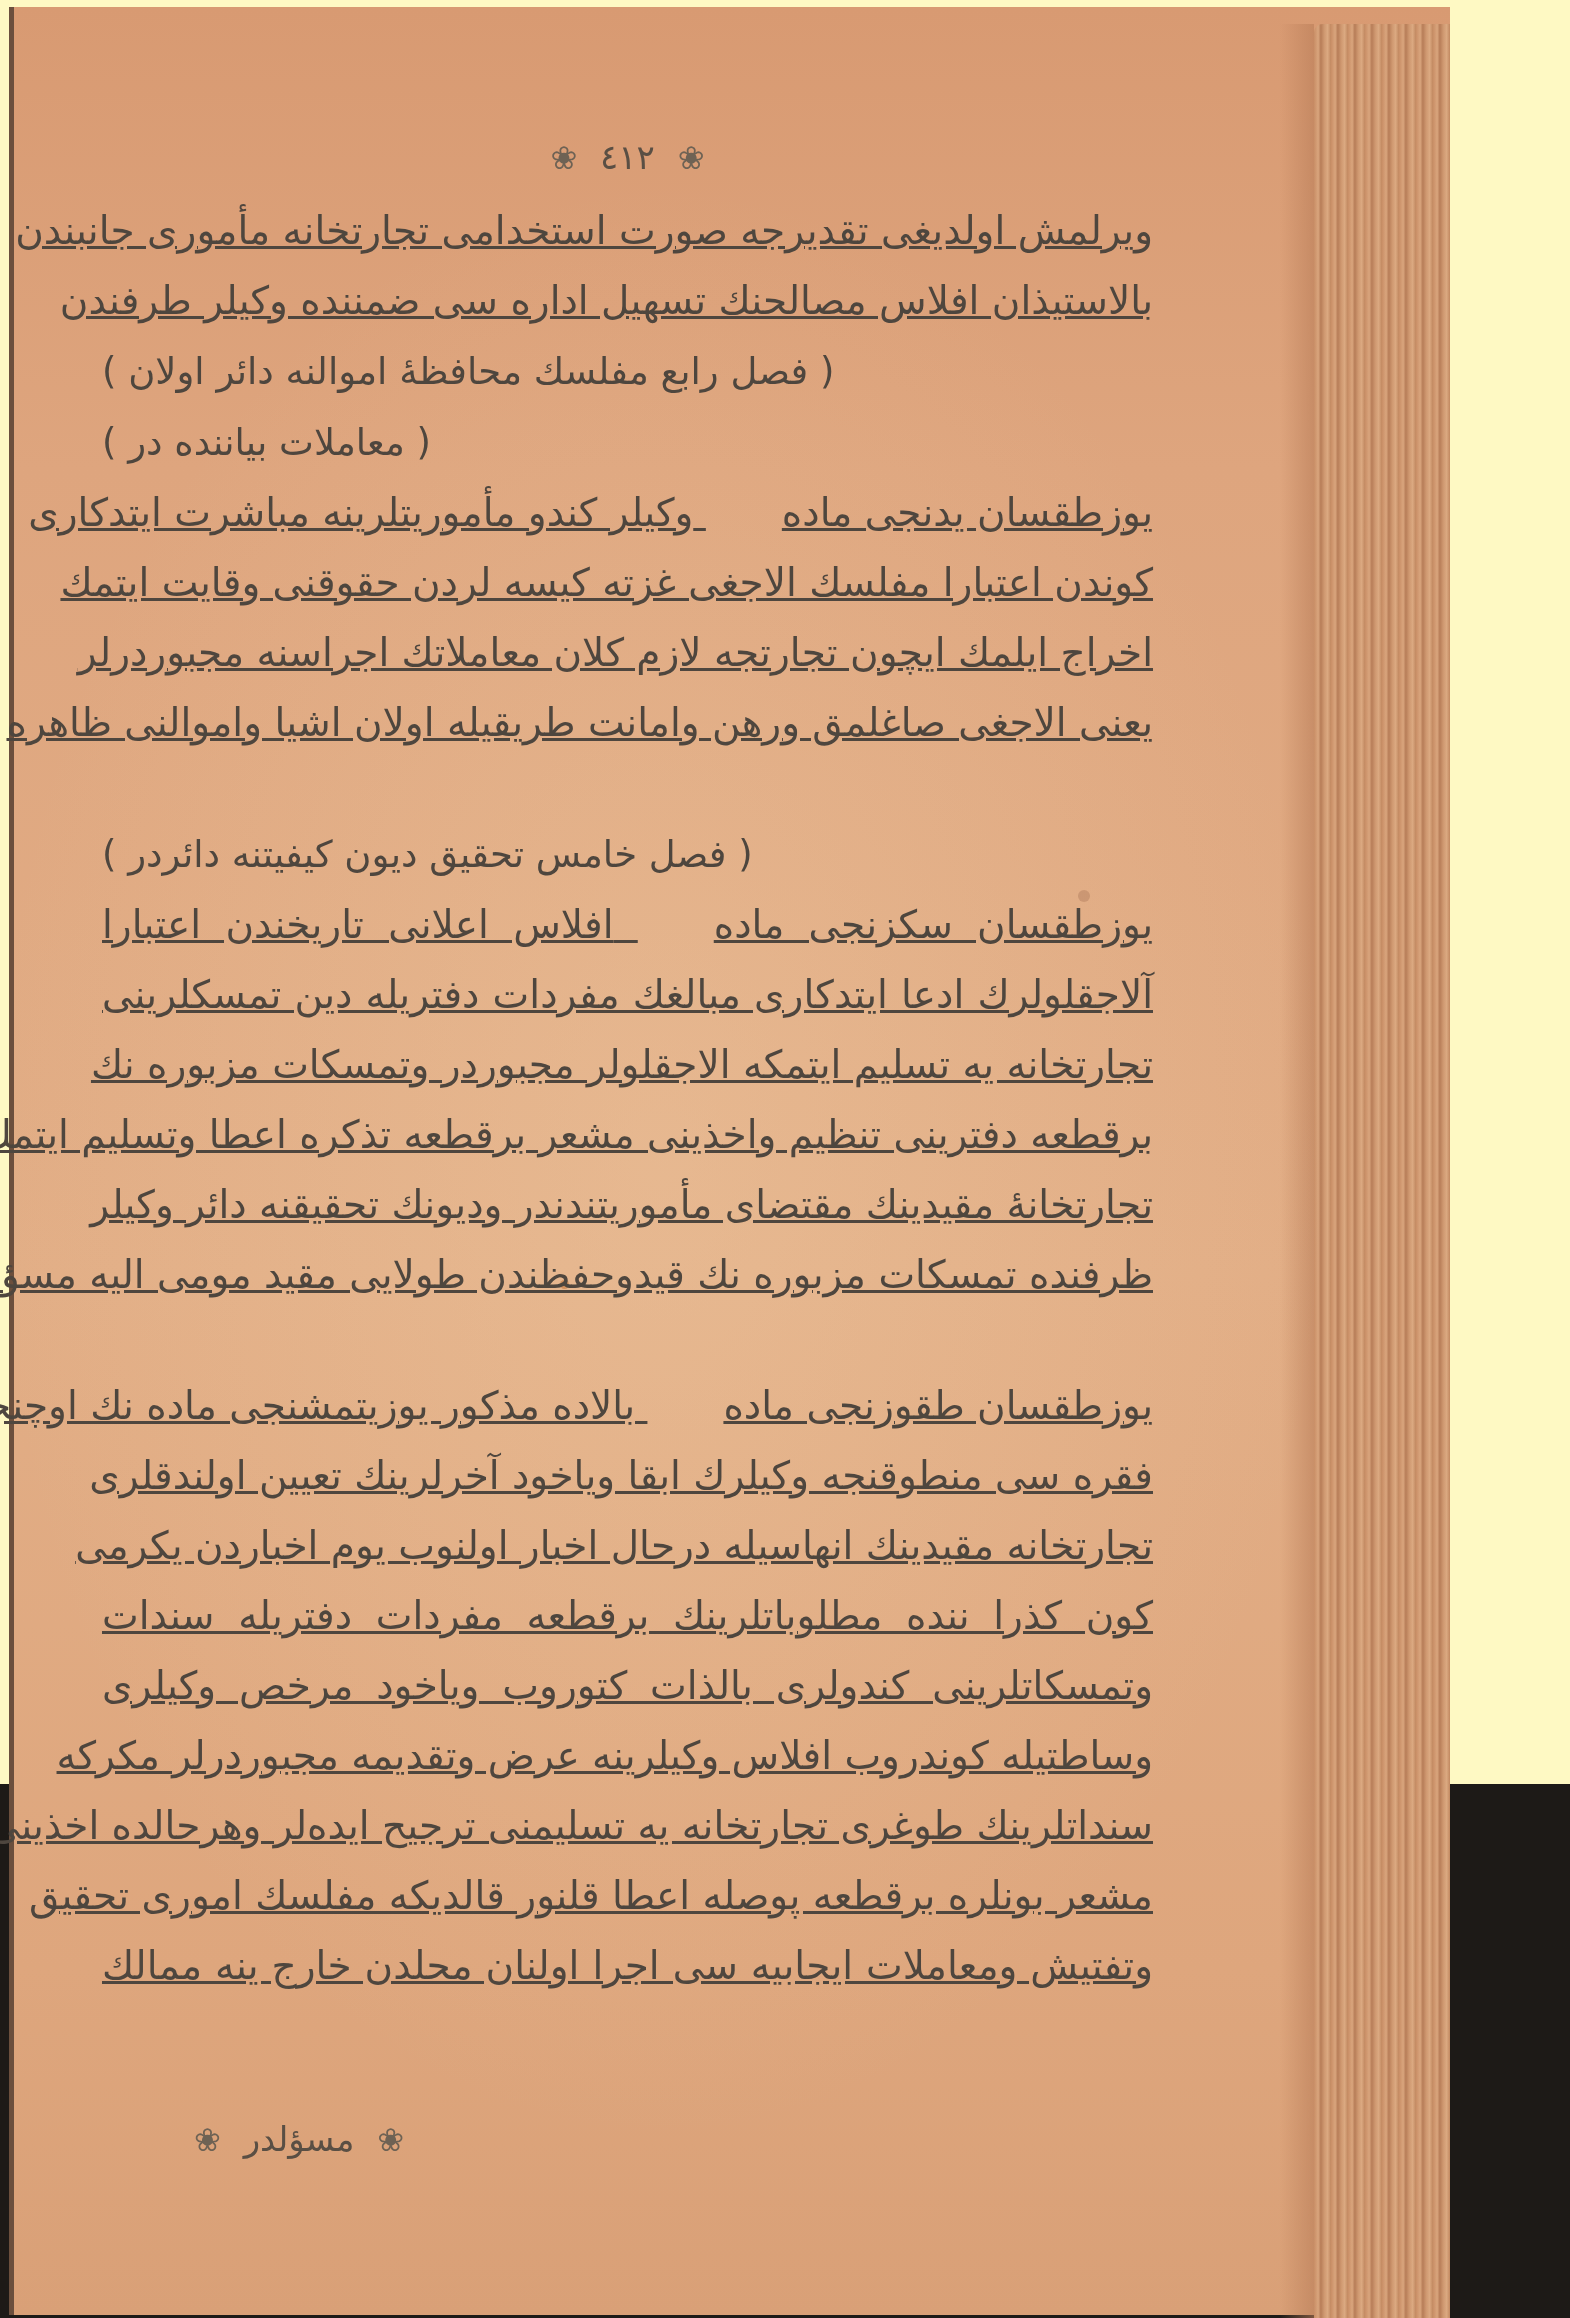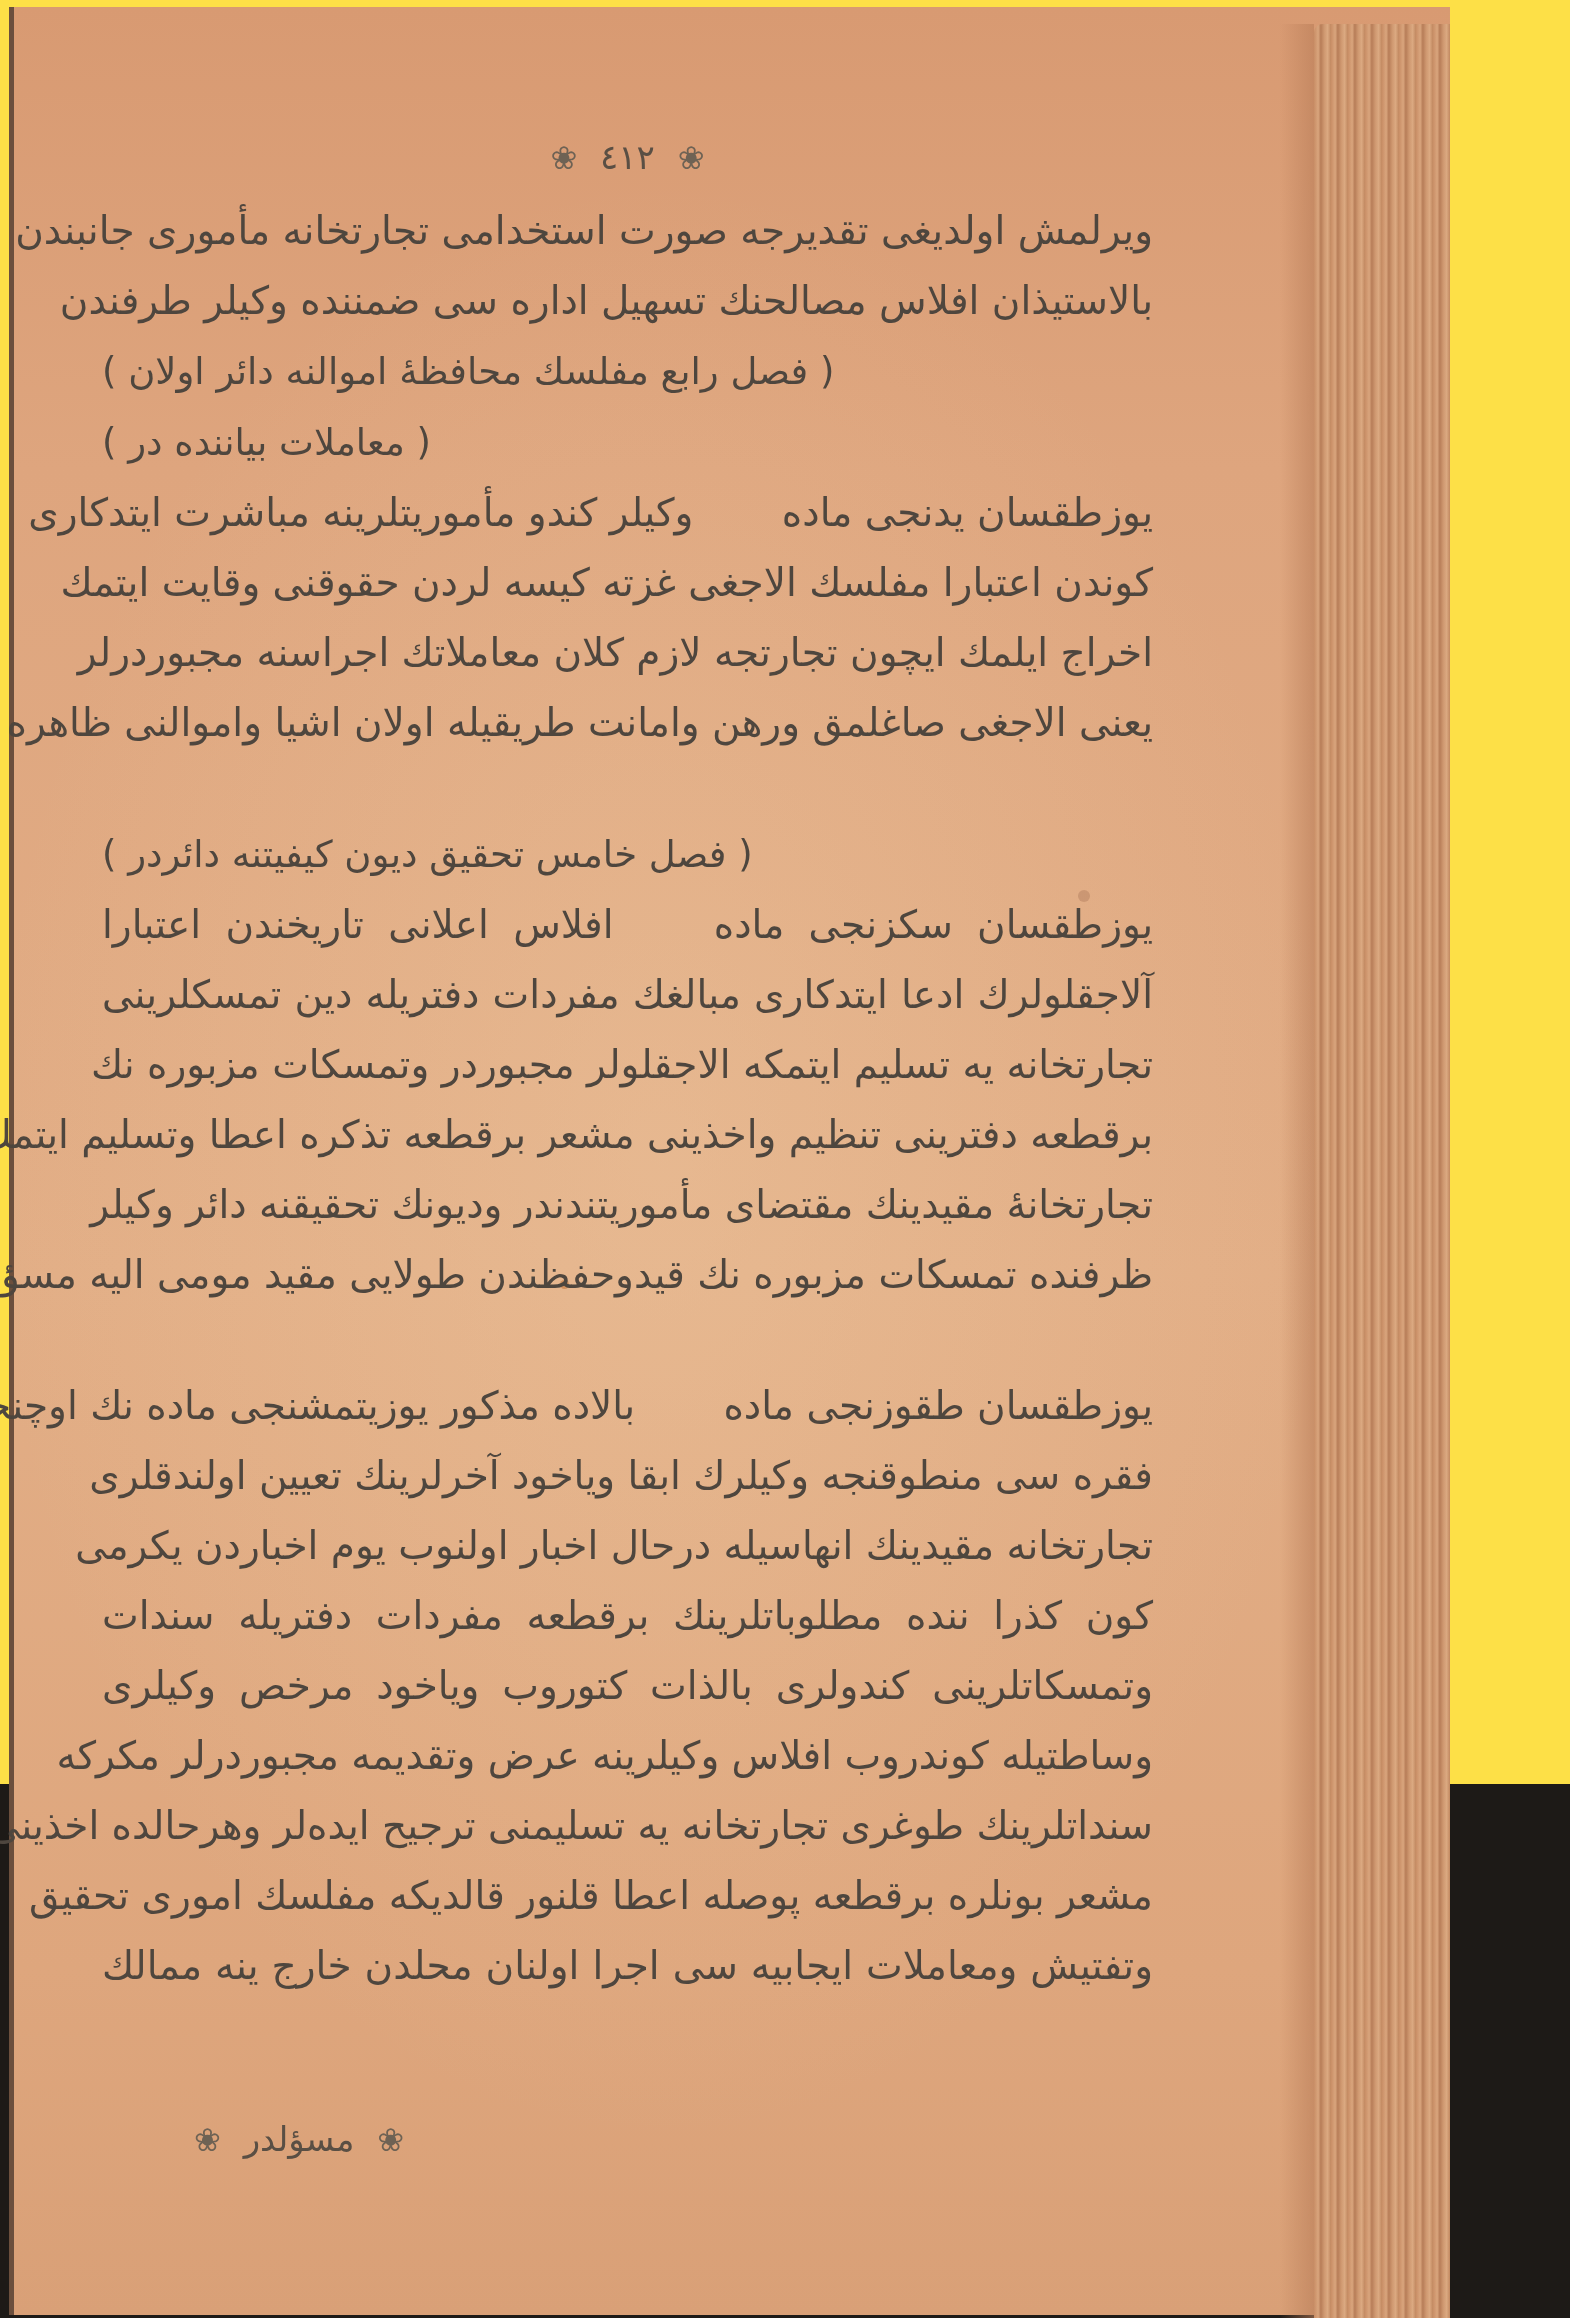--- a/index.html
+++ b/index.html
@@ -3,21 +3,21 @@
 <meta charset="utf-8">
 <style>
   html, body { margin: 0; padding: 0; }
   body {
     width: 1570px; height: 2319px; overflow: hidden;
     background: #1d1a17;
     font-family: "DejaVu Sans", sans-serif;
   }
   .scan {
     position: relative; width: 1570px; height: 1784px;
-    background: #fde047;
+    background: #fef9c3;
   }
   .page {
     position: absolute; left: 8.5px; top: 6.8px; width: 1441px; height: 2308px;
     background: linear-gradient(180deg, #d89a72 0%, #dea57e 20%, #e2ae86 55%, #dea67d 85%, #d9a077 100%);
     border-left: 5.1px solid #6b4f3d;
     box-sizing: border-box;
   }
   .page::after {
     content: ""; position: absolute; inset: 0;
     background: radial-gradient(ellipse at 45% 50%, rgba(240,205,165,0.35) 0%, rgba(240,205,165,0) 60%);
@@ -39,21 +39,21 @@
     font-family: "DejaVu Sans", sans-serif;
     font-size: 39px; line-height: 70px;
     z-index: 2;
   }
   .page-number {
     text-align: center; font-size: 34px; line-height: 76px; margin-bottom: 0;
     color: #5a4f44;
   }
   .orn { font-size: 32px; color: #6e6254; padding: 0 12px; }
   .para { margin: 0; text-align: justify; text-align-last: right; }
-  .para .line { display: block; white-space: nowrap; text-align: justify; text-align-last: justify; }
+  .para .line { display: block; white-space: nowrap; text-align: justify; text-align-last: justify; text-decoration: underline; }
   .para .line.last { text-align-last: right; }
   .heading { text-align: left; margin: 0; font-size: 37px; line-height: 71px; }
   .gap-m { height: 61px; }
   .article-label { padding-left: 76px; }
   .catchword {
     position: absolute; left: 182px; top: 2119px; z-index: 2;
     direction: rtl; font-size: 34px; color: #5a4f44;
   }
   .spot { position: absolute; border-radius: 50%; background: rgba(160,110,80,0.35); z-index: 1; }
 </style>

